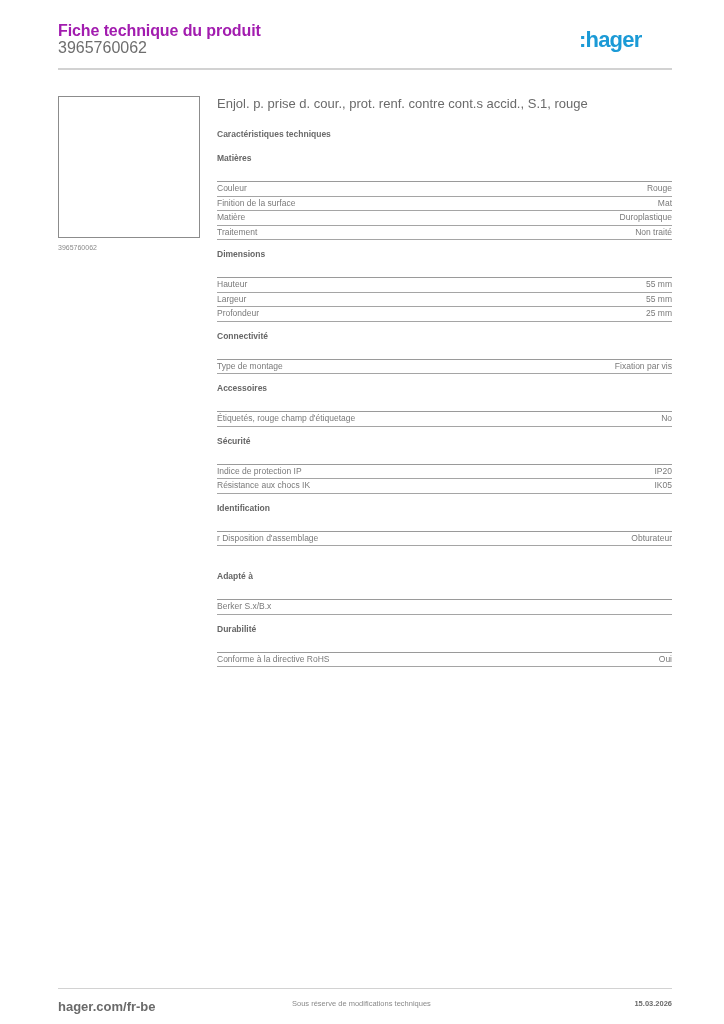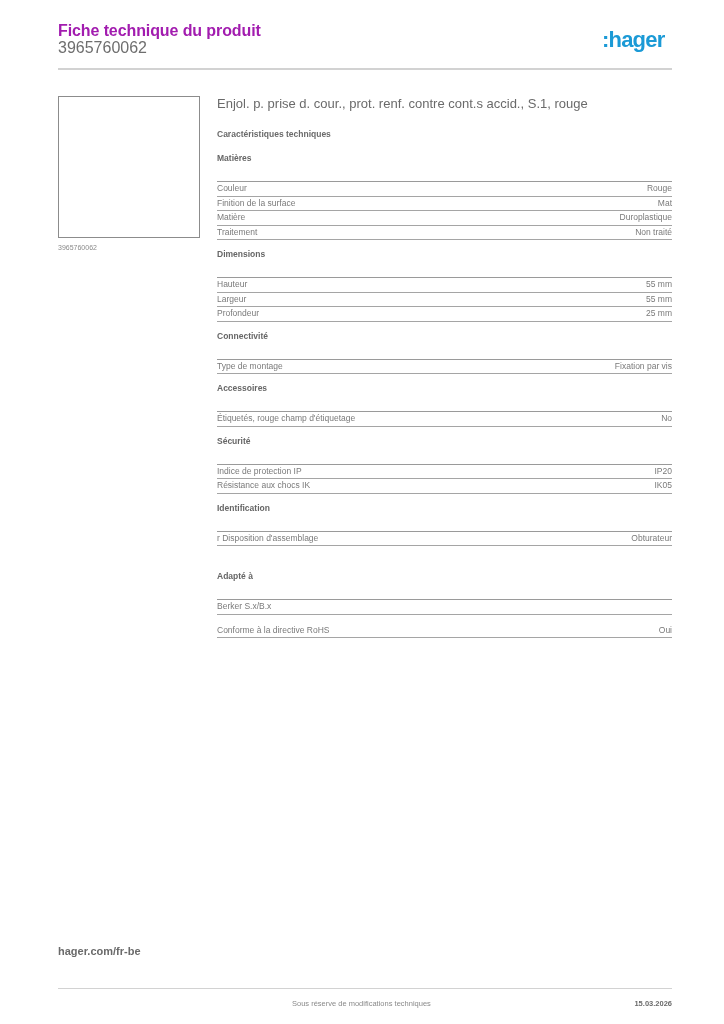--- a/index.html
+++ b/index.html
@@ -9,21 +9,21 @@
     }
     .hdr-title {
       position: absolute; left: 58px; top: 22px;
       font-size: 16px; font-weight: bold; color: #a21caf; letter-spacing: -0.1px;
     }
     .hdr-number {
       position: absolute; left: 58px; top: 39px;
       font-size: 16px; color: #6e6e6e;
     }
     .logo {
-      position: absolute; left: 602px; top: 28px;
+      position: absolute; left: 579px; top: 28px;
       font-size: 22px; font-weight: bold; color: #1b9ad6; letter-spacing: -0.8px;
       line-height: 24px;
       text-align: right;
     }
     .hdr-rule {
       position: absolute; left: 58px; top: 68px; width: 614px; height: 2px; background: #d2d2d2;
     }
     .img-box {
       position: absolute; left: 58px; top: 96px; width: 142px; height: 142px;
       border: 1px solid #8c8c8c; box-sizing: border-box; background: #ffffff;
@@ -45,21 +45,21 @@
       font-size: 8.5px; color: #7a7a7a; height: 13.5px; line-height: 13.5px;
       border-bottom: 1px solid #a5a5a5;
       gap: 28px;
     }
     .row .v { text-align: left; }
     .gap-extra { height: 16px; }
     .ftr-rule {
       position: absolute; left: 58px; top: 988px; width: 614px; height: 1px; background: #d2d2d2;
     }
     .ftr-left {
-      position: absolute; left: 58px; top: 945px; font-size: 11px; font-weight: bold; color: #6a6a6a;
+      position: absolute; left: 58px; top: 999px; font-size: 13px; font-weight: bold; color: #6a6a6a;
     }
     .ftr-mid {
       position: absolute; left: 292px; top: 999px; font-size: 7.5px; color: #8a8a8a;
     }
     .ftr-right {
       position: absolute; right: 52px; top: 999px; font-size: 7.5px; font-weight: bold; color: #6a6a6a;
     }
   </style>
 </head>
 <body>
@@ -154,20 +154,21 @@
 
   <div class="section">
     <div class="section-title">Adapté à</div>
     <div class="row">
       <span>Berker S.x/B.x</span>
       <span class="v"></span>
     </div>
   </div>
 
   <div class="section">
+    <div class="section-title">Durabilité</div>
     <div class="row">
       <span>Conforme à la directive RoHS</span>
       <span class="v">Oui</span>
     </div>
   </div>
 </div>
 
 <div>
   <div class="ftr-rule"></div>
   <div class="ftr-left">hager.com/fr-be</div>

